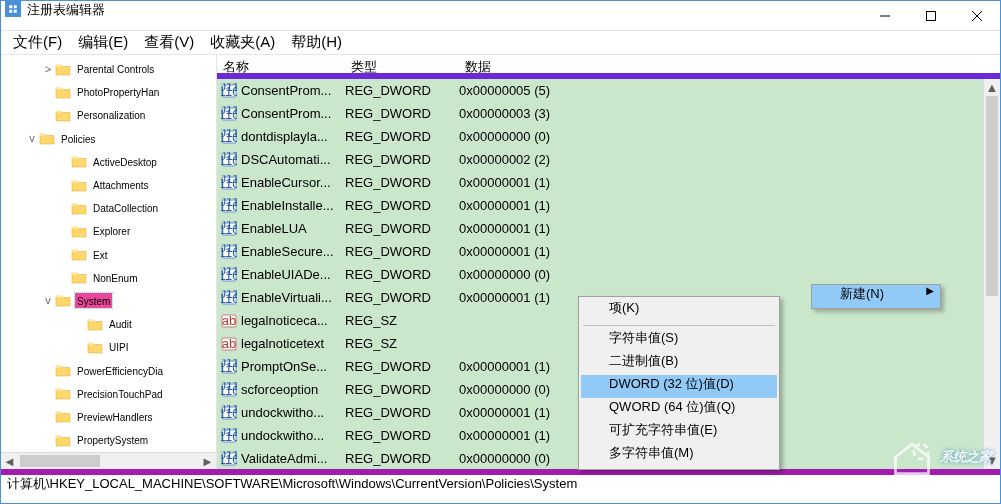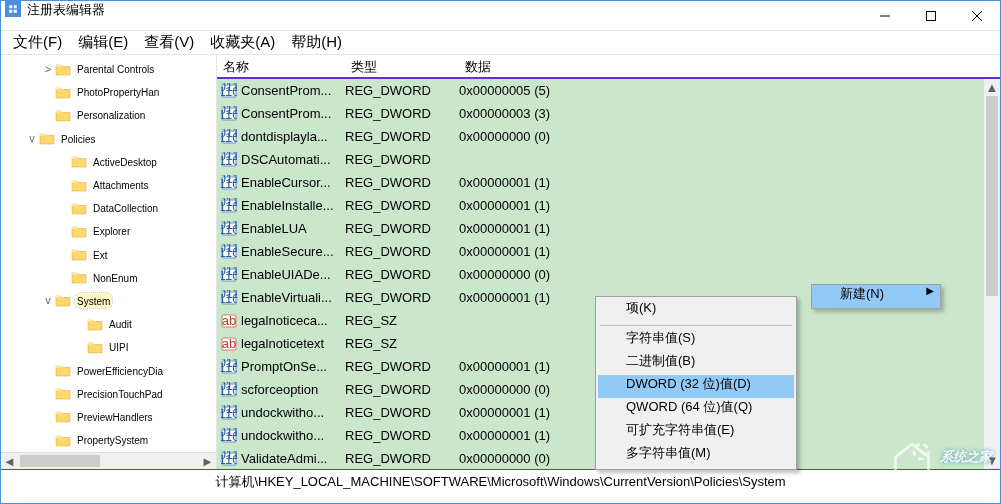--- a/index.html
+++ b/index.html
@@ -9,54 +9,54 @@
   .titlebar .app-icon svg { width: 12px; height: 12px; }
   .titlebar .title { flex: 1; font-size: 13px; }
   .win-btns { display: flex; }
   .win-btn { width: 46px; height: 30px; display: flex; align-items: center; justify-content: center; }
   .menubar { height: 24px; display: flex; align-items: center; padding-left: 4px; border-bottom: 1px solid #e5e5e5; gap: 0; }
   .menu-item { padding: 2px 8px; font-size: 15px; }
   .content { display: flex; height: 414px; }
   .tree-pane { width: 216px; border-right: 1px solid #e5e5e5; overflow: hidden; position: relative; }
   .tree-inner { padding: 2px 0; overflow: hidden; height: 396px; }
   .tree-row { display: flex; align-items: center; height: 23.2px; white-space: nowrap; padding-right: 4px; }
-  .tree-row.selected .label-wrap { background: #fef9c3; outline: 1px dotted #99d1ff; border-radius: 6px; }
+  .tree-row.selected .label-wrap { background: #ec4899; outline: 1px dotted #99d1ff; }
   .label-wrap { padding: 0 2px; }
   .indent { display: inline-block; }
   .exp { width: 14px; text-align: center; color: #666; display: inline-block; font-size: 11px; }
   .folder-icon { width: 16px; height: 14px; margin-right: 4px; display: inline-flex; align-items: center; }
   .tree-label { font-size: 10px; }
   .hscroll { position: absolute; bottom: 0; left: 0; right: 0; height: 17px; background: #f0f0f0; border-top: 1px solid #dcdcdc; display: flex; }
   .hscroll .arrow { width: 17px; display: flex; align-items: center; justify-content: center; color: #606060; }
   .hscroll .track { flex: 1; position: relative; }
   .hscroll .thumb { position: absolute; top: 2px; bottom: 2px; left: 2px; width: 80px; background: #cdcdcd; }
   .list-pane { flex: 1; overflow: hidden; position: relative; background: #CAE6CB; }
-  .list-header { height: 24px; display: flex; border-bottom: 2px solid #6d28d9; background: #fff; }
+  .list-header { height: 24px; display: flex; border-bottom: 6px solid #6d28d9; background: #fff; }
   .list-header .col { padding: 3px 6px; font-size: 13px; border-right: 1px solid transparent; }
   .col-name { width: 128px; }
   .col-type { width: 114px; }
   .col-data { flex: 1; }
   .list-body { overflow: hidden; }
   .list-row { display: flex; align-items: center; height: 23px; }
   .val-icon { width: 20px; display: inline-flex; align-items: flex-end; justify-content: center; margin-left: 2px; margin-right: 2px; }
   .val-icon svg { width: 16px; height: 16px; }
   .cell { font-size: 13px; white-space: nowrap; overflow: hidden; text-overflow: ellipsis; }
   .cell-name { width: 104px; }
   .cell-type { width: 114px; }
   .cell-data { flex: 1; }
   .vscroll { position: absolute; top: 24px; right: 0; bottom: 0; width: 17px; background: #f0f0f0; border-left: 1px solid #dcdcdc; }
   .vscroll .varrow { height: 17px; display: flex; align-items: center; justify-content: center; color: #606060; }
   .vscroll .vtrack { position: absolute; top: 17px; bottom: 17px; left: 0; right: 0; }
   .vscroll .vthumb { position: absolute; left: 2px; right: 2px; top: 0; height: 200px; background: #cdcdcd; }
   .vscroll .varrow.bottom { position: absolute; bottom: 0; left: 0; right: 0; }
-  .statusbar { height: 24px; border-top: 1px solid #a21caf; display: flex; align-items: center; padding: 0 6px; font-size: 13px; justify-content: center; }
+  .statusbar { height: 24px; border-top: 6px solid #a21caf; display: flex; align-items: center; padding: 0 6px; font-size: 13px; }
   
   .submenu { position: absolute; background: #f0f0f0; border: 1px solid #a0a0a0; box-shadow: 3px 3px 4px rgba(0,0,0,0.25); }
   .submenu.parent { top: 283px; left: 810px; width: 130px; }
-  .submenu.child { top: 295px; left: 594px; width: 202px; padding: 2px; }
+  .submenu.child { top: 295px; left: 577px; width: 202px; padding: 2px; }
   .submenu .mi { height: 23px; display: flex; align-items: flex-start; padding: 0 20px 4px 28px; font-size: 13px; position: relative; }
   .submenu .mi.hl { background: #91c9f7; }
   .submenu .mi .arrow-r { position: absolute; right: 6px; font-size: 10px; }
   
   .watermark { position: absolute; right: 8px; bottom: 24px; opacity: 0.75; color: #fff; text-shadow: 0 0 4px #1070c0; display: flex; align-items: center; gap: 6px; font-style: italic; font-weight: bold; font-size: 20px; }
   .watermark svg { width: 44px; height: 44px; }
 </style>
 </head>
 <body>
 
@@ -346,20 +346,21 @@
         <div class="list-row">
           <span class="val-icon">
             <svg viewBox="0 0 16 16">
               <rect x="1" y="2" width="14" height="12" rx="1" fill="#fff" stroke="#6b8fc9"></rect>
               <text x="8" y="8" text-anchor="middle" font-size="5" fill="#2b5fa3" font-family="Arial">011</text>
               <text x="8" y="13" text-anchor="middle" font-size="5" fill="#2b5fa3" font-family="Arial">110</text>
             </svg>
           </span>
           <span class="cell cell-name">DSCAutomati...</span>
           <span class="cell cell-type">REG_DWORD</span>
+          <span class="cell cell-data">0x00000002 (2)</span>
         </div>
         <div class="list-row">
           <span class="val-icon">
             <svg viewBox="0 0 16 16">
               <rect x="1" y="2" width="14" height="12" rx="1" fill="#fff" stroke="#6b8fc9"></rect>
               <text x="8" y="8" text-anchor="middle" font-size="5" fill="#2b5fa3" font-family="Arial">011</text>
               <text x="8" y="13" text-anchor="middle" font-size="5" fill="#2b5fa3" font-family="Arial">110</text>
             </svg>
           </span>
           <span class="cell cell-name">EnableCursor...</span>

